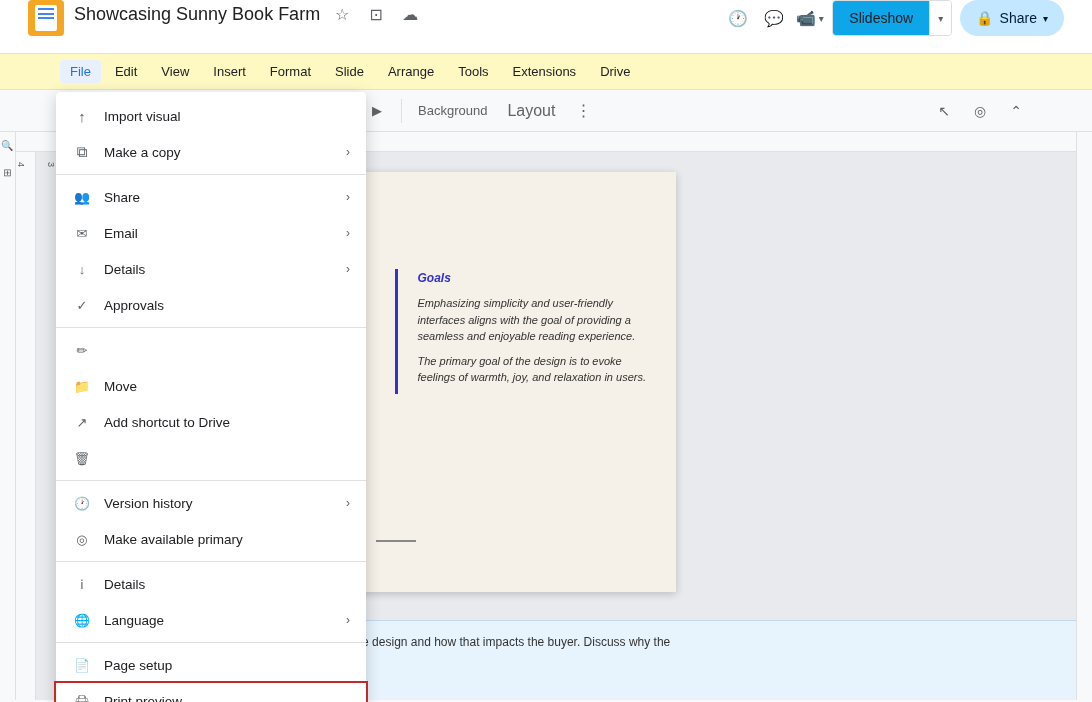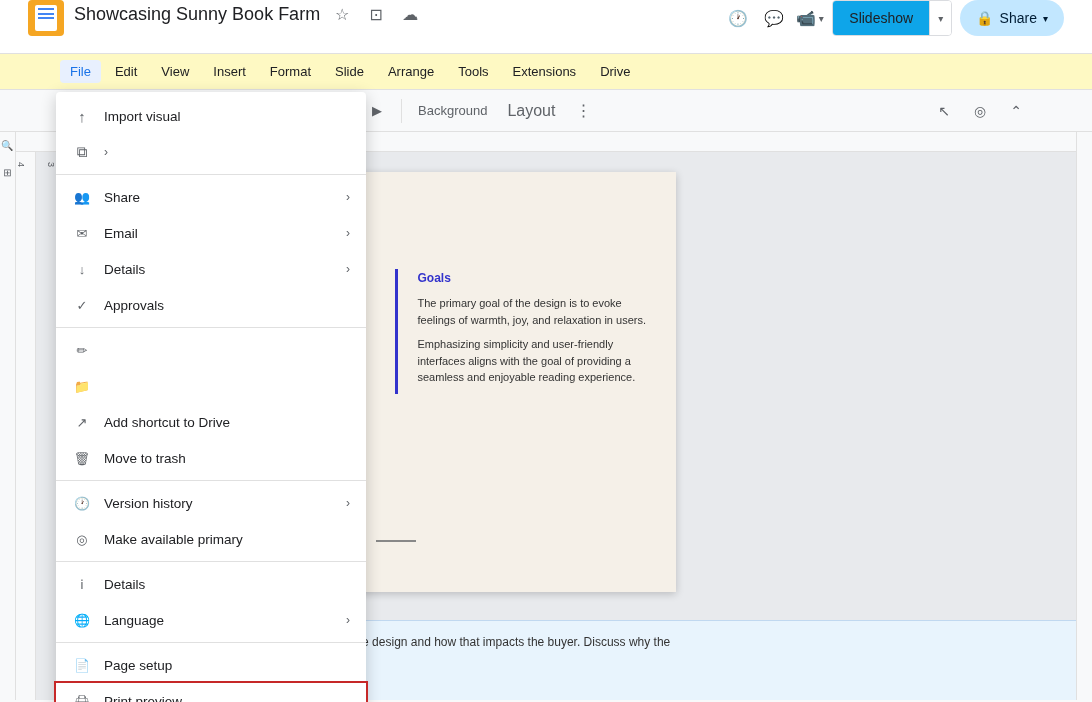--- a/index.html
+++ b/index.html
@@ -196,20 +196,21 @@
       left: 100px; top: 40px;
       width: 560px; height: 420px;
       background: #f5f0e8;
       box-shadow: 0 2px 8px rgba(0,0,0,0.2);
     }
 
     .slide-content {
       padding: 40px 30px;
       position: relative;
       height: 100%;
+      font-style: italic;
     }
 
     .slide-heading {
       font-size: 32px; font-weight: 700; color: #1a1a1a;
       margin-bottom: 20px;
     }
 
     .slide-body {
       display: flex; gap: 20px;
     }
@@ -426,22 +427,22 @@
             <p>Book Farm draws inspiration</p>
             <p>s of summer landscapes and</p>
             <p>life.</p>
             <br>
             <p>sunflowers, green pastures,</p>
             <p>ced the visual aesthetics of</p>
           </div>
           <div class="slide-divider"></div>
           <div class="slide-col-right">
             <div class="slide-goals-title">Goals</div>
+            <p class="slide-goals-para">Emphasizing simplicity and user-friendly interfaces aligns with the goal of providing a seamless and enjoyable reading experience.</p>
             <p class="slide-goals-para">The primary goal of the design is to evoke feelings of warmth, joy, and relaxation in users.</p>
-            <p class="slide-goals-para">Emphasizing simplicity and user-friendly interfaces aligns with the goal of providing a seamless and enjoyable reading experience.</p>
           </div>
         </div>
         <div class="slide-bottom-line"></div>
       </div>
     </div>
 
     <div class="text-note">
       <p>ition behind the use of summer colors for the design and how that impacts the buyer. Discuss why the</p>
       <p>his product.</p>
       <p><span>ngs of the user is </span><strong>crucial</strong><span> for the product.</span></p>
@@ -454,20 +455,21 @@
 <div class="dropdown-overlay">
   <div class="dropdown-menu">
 
     <div class="menu-option">
       <span class="menu-option-icon">↑</span>
       <span class="menu-option-label">Import visual</span>
     </div>
 
     <div class="menu-option">
       <span class="menu-option-icon">⧉</span>
+      <span class="menu-option-label">Make a copy</span>
       <span class="menu-option-arrow">›</span>
     </div>
 
     <div class="menu-divider"></div>
 
     <div class="menu-option">
       <span class="menu-option-icon" style="font-size:13px;">👥</span>
       <span class="menu-option-label">Share</span>
       <span class="menu-option-arrow">›</span>
     </div>
@@ -490,30 +492,30 @@
     </div>
 
     <div class="menu-divider"></div>
 
     <div class="menu-option">
       <span class="menu-option-icon" style="font-size:13px;">✏</span>
     </div>
 
     <div class="menu-option">
       <span class="menu-option-icon" style="font-size:13px;">📁</span>
+      <span class="menu-option-label">Move</span>
     </div>
 
     <div class="menu-option">
       <span class="menu-option-icon" style="font-size:13px;">↗</span>
       <span class="menu-option-label">Add shortcut to Drive</span>
     </div>
 
     <div class="menu-option">
       <span class="menu-option-icon" style="font-size:13px;">🗑</span>
-      <span class="menu-option-label">Move to trash</span>
     </div>
 
     <div class="menu-divider"></div>
 
     <div class="menu-option">
       <span class="menu-option-icon" style="font-size:13px;">🕐</span>
       <span class="menu-option-label">Version history</span>
       <span class="menu-option-arrow">›</span>
     </div>
 

